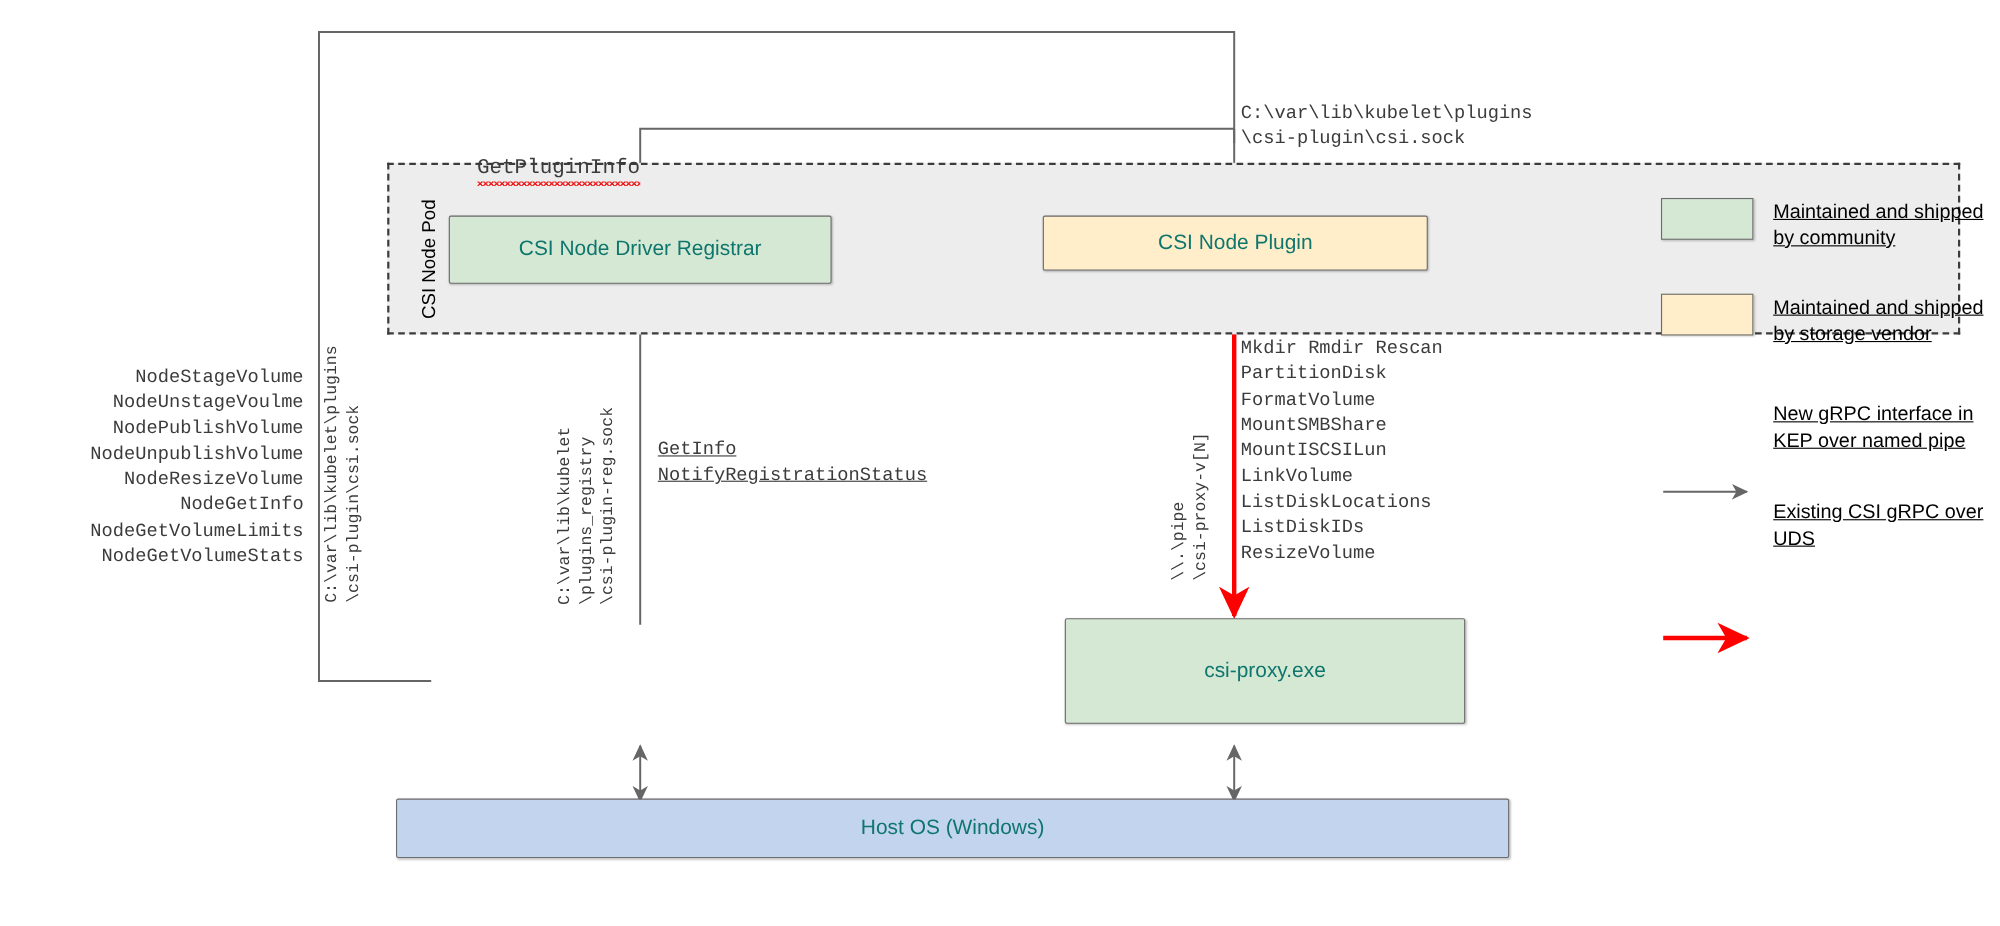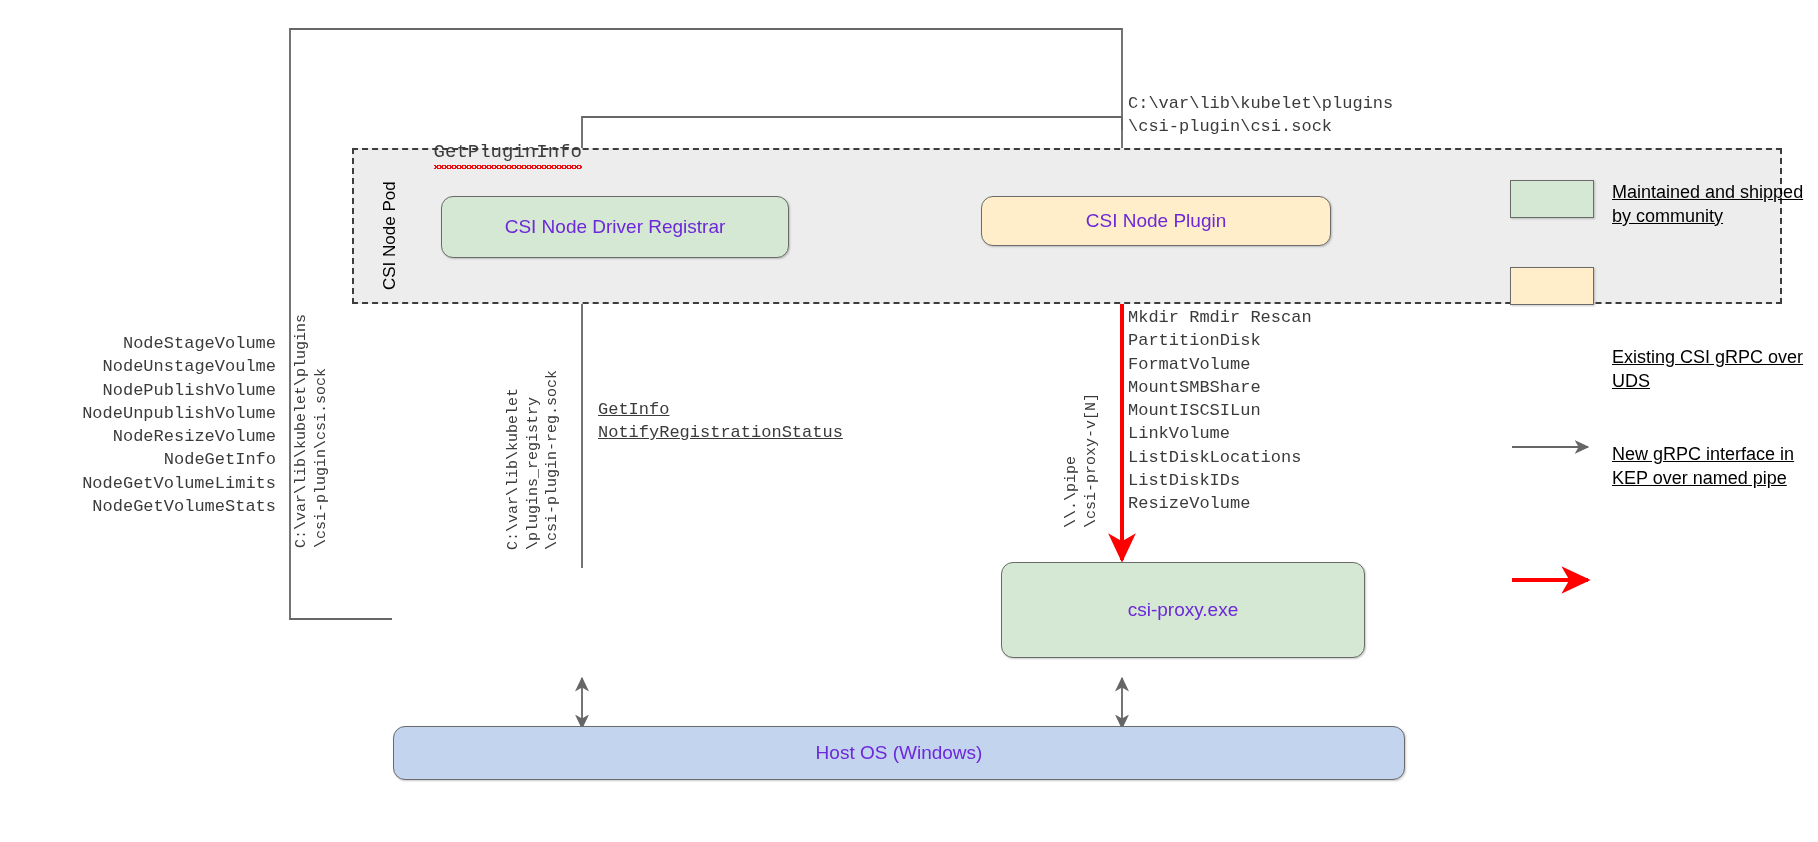--- a/index.html
+++ b/index.html
@@ -19,31 +19,30 @@
   }
   .svg-layer {
     position: absolute; left: 0; top: 0;
     width: 1818px; height: 842px;
     pointer-events: none;
   }
   .node {
     position: absolute;
     box-sizing: border-box;
     border: 1.6px solid #6b6b6b;
-    border-radius: 12px;
+    border-radius: 2px;
     display: flex;
     flex-direction: column;
     align-items: center;
     justify-content: center;
     text-align: center;
     font-size: 19px;
     line-height: 1.35;
-    color: #6d28d9;
+    color: #0f766e;
     box-shadow: 1px 1px 2px rgba(0,0,0,0.22);
-    margin-left: 33px;
   }
   .node-green  { background: #d5e8d4; }
   .node-yellow { background: #ffeec9; }
   .node-blue   { background: #c3d4ef; }
 
   .pod-box {
     position: absolute;
     box-sizing: border-box;
     background: #ededed;
     border: 2.4px dashed #3c3c3c;
@@ -230,27 +229,28 @@
       <div class="legend-key">
         <div class="legend-swatch sw-green"></div>
       </div>
       <div class="legend-text">Maintained and shipped by community</div>
     </div>
 
     <div class="legend-row" style="margin-top:38px;">
       <div class="legend-key">
         <div class="legend-swatch sw-yellow"></div>
       </div>
+      <div class="legend-text">Maintained and shipped by storage vendor</div>
+    </div>
+
+    <div class="legend-row" style="margin-top:48px;">
+      <div class="legend-key"></div>
+      <div class="legend-text">New gRPC interface in KEP over named pipe</div>
     </div>
 
     <div class="legend-row" style="margin-top:40px;">
       <div class="legend-key"></div>
       <div class="legend-text">Existing CSI gRPC over UDS</div>
     </div>
 
-    <div class="legend-row" style="margin-top:48px;">
-      <div class="legend-key"></div>
-      <div class="legend-text">New gRPC interface in KEP over named pipe</div>
-    </div>
-
   </div>
 
 </div>
 
 </body></html>

